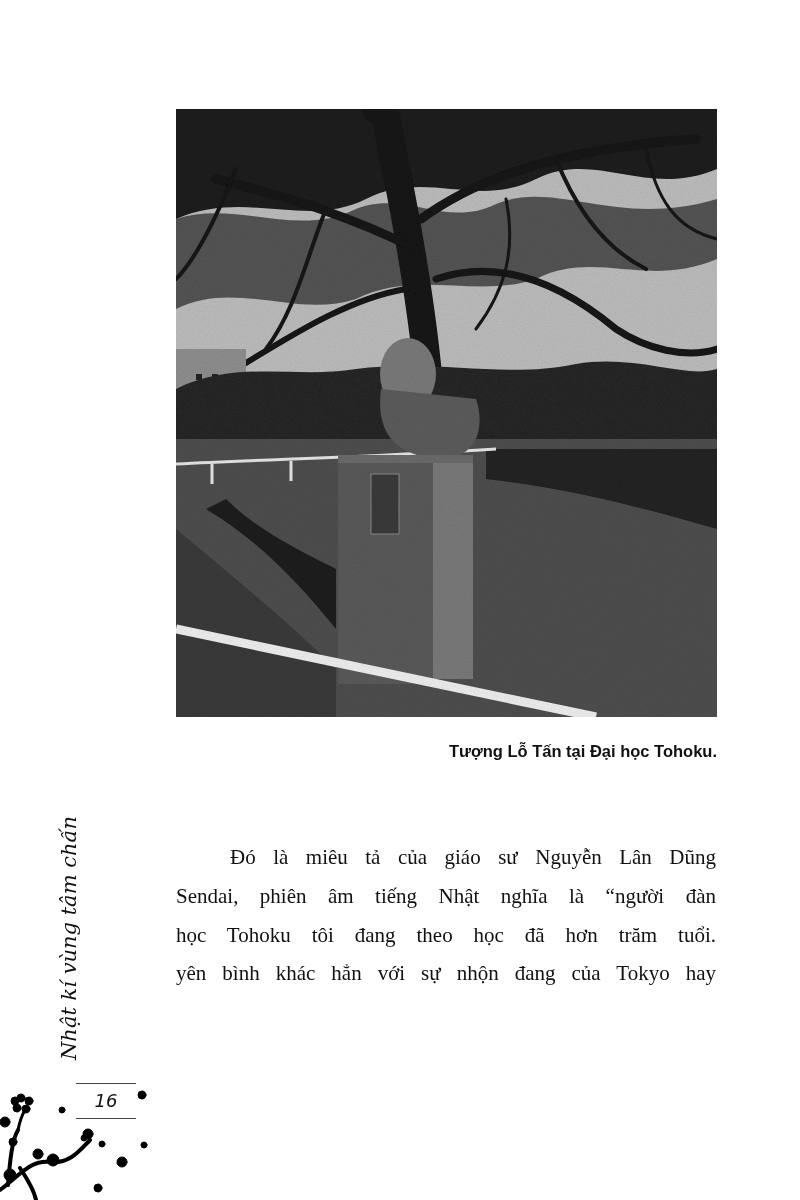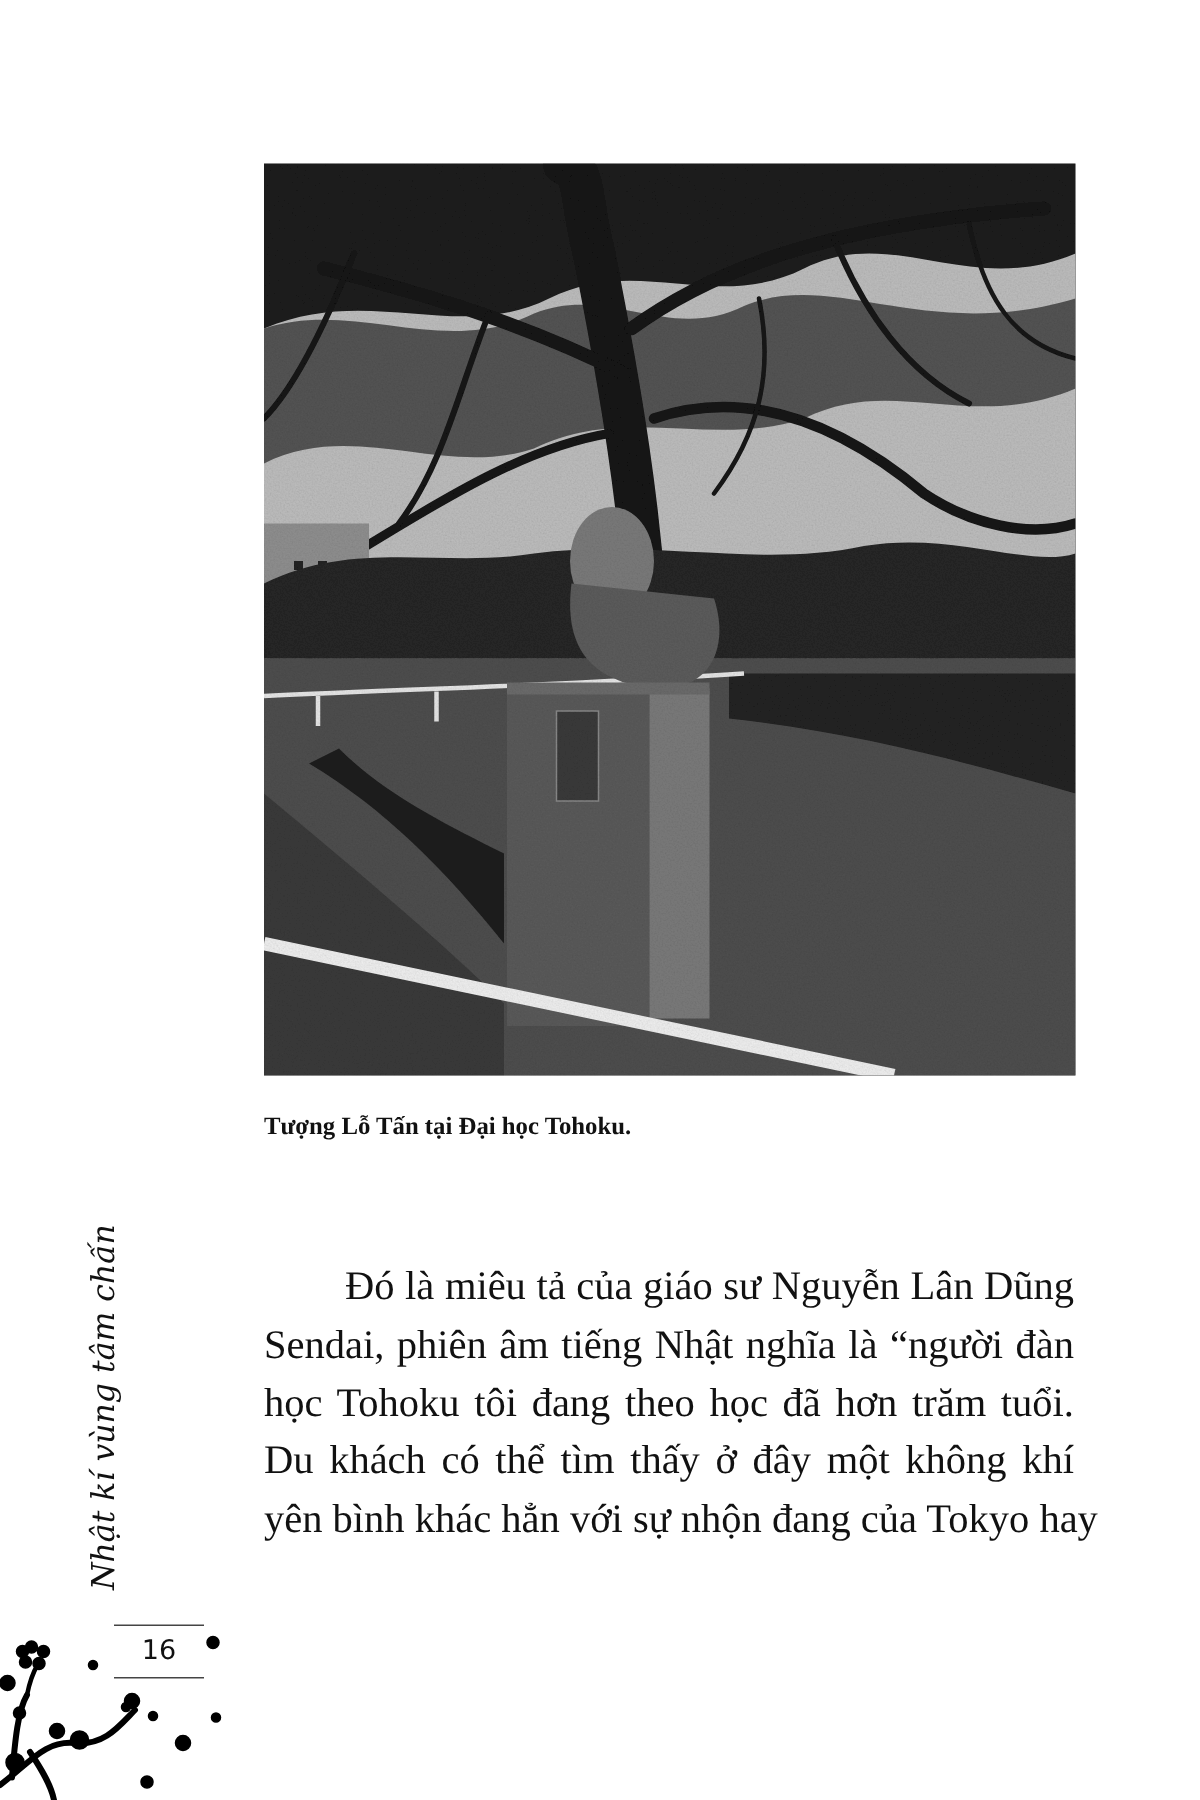--- a/index.html
+++ b/index.html
@@ -7,37 +7,37 @@
       width: 800px; height: 1200px; background: #ffffff; position: relative; overflow: hidden;
       font-family: "DejaVu Serif", serif; color: #111;
     }
     .photo {
       position: absolute; left: 176px; top: 109px; width: 541px; height: 608px;
       background: #2a2a2a; overflow: hidden;
     }
     .photo svg { display: block; }
     .caption {
       position: absolute; left: 176px; width: 541px; top: 737px;
-      text-align: left; font-family: Liberation Serif, serif; font-weight: bold;
+      text-align: right; font-family: Liberation Sans, sans-serif; font-weight: bold;
       font-size: 16.5px; line-height: 28px; color: #111;
     }
     .caption div { display: block; }
     .body-text {
       position: absolute; left: 176px; top: 838px; width: 540px;
-      font-family: "Liberation Serif", serif; font-size: 27px; line-height: 38.8px;
+      font-family: "Liberation Serif", serif; font-size: 21px; line-height: 38.8px;
       color: #111; text-align: justify;
     }
     .body-text .line { display: block; white-space: nowrap; text-align-last: justify; text-align: justify; }
     .body-text .line.first { padding-left: 54px; }
     .running-title {
       position: absolute; left: 57px; top: 1060px; transform-origin: 0 0; transform: rotate(-90deg);
       font-family: "DejaVu Serif", serif; font-style: italic; font-size: 21px; white-space: nowrap;
       color: #111; width: 270px;
     }
-    .page-num-wrap { position: absolute; left: 76px; top: 1083px; width: 60px; }
+    .page-num-wrap { position: absolute; left: 76px; top: 1083px; width: 60px; font-style: italic; }
     .rule { height: 1px; background: #444; width: 60px; }
     .page-num {
       font-family: "DejaVu Sans", sans-serif; font-size: 18px; text-align: center; line-height: 34px; color: #111;
     }
     .deco { position: absolute; left: 0; top: 1090px; }
   </style>
 </head>
 <body>
 
 <div class="photo">
@@ -102,21 +102,20 @@
 </div>
 
 <div class="caption">
   <div>Tượng Lỗ Tấn tại Đại học Tohoku.</div>
 </div>
 
 <div class="body-text">
   <span class="line first">Đó là miêu tả của giáo sư Nguyễn Lân Dũng</span>
   <span class="line">Sendai, phiên âm tiếng Nhật nghĩa là “người đàn</span>
   <span class="line">học Tohoku tôi đang theo học đã hơn trăm tuổi.</span>
-  <span class="line">Du khách có thể tìm thấy ở đây một không khí</span>
   <span class="line">yên bình khác hẳn với sự nhộn đang của Tokyo hay</span>
 </div>
 
 <div class="running-title">Nhật kí vùng tâm chấn</div>
 
 <div class="page-num-wrap">
   <div class="rule"></div>
   <div class="page-num">16</div>
   <div class="rule"></div>
 </div>

